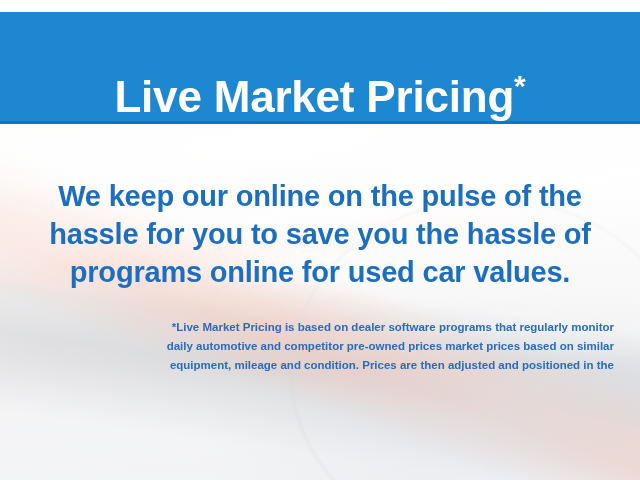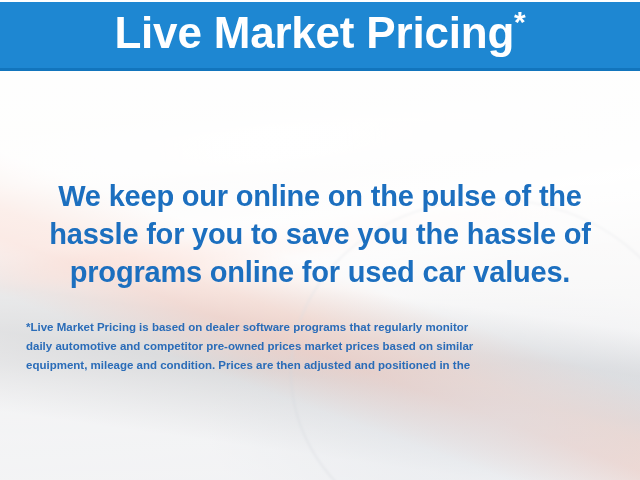--- a/index.html
+++ b/index.html
@@ -73,28 +73,28 @@
     height: 72%;
     border: 2px solid rgba(150,158,172,0.38);
     border-radius: 50%;
     filter: blur(1.2px);
   }
 
   
   .banner {
     position: absolute;
     left: 0;
-    top: 2px;
+    top: 12px;
     width: 100%;
-    height: 69px;
+    height: 112px;
     background: #1e87d2;
     border-bottom: 3px solid #1275bd;
     box-sizing: border-box;
     display: flex;
-    align-items: center;
+    align-items: flex-end;
     justify-content: center;
   }
   .banner-title {
     color: #ffffff;
     font-size: 44px;
     font-weight: bold;
     letter-spacing: -0.2px;
     line-height: 1;
     white-space: nowrap;
     position: relative;
@@ -129,21 +129,21 @@
     letter-spacing: -0.2px;
   }
   .headline-line { display: block; }
 
   
   .footnote {
     position: absolute;
     left: 0;
     top: 225px;
     width: 100%;
-    text-align: left;
+    text-align: right;
     color: #2a6cb8;
     font-size: 11.5px;
     font-weight: bold;
     line-height: 19px;
     padding: 0 26px;
     box-sizing: border-box;
   }
   .footnote-line { display: block; }
 </style>
 </head>

